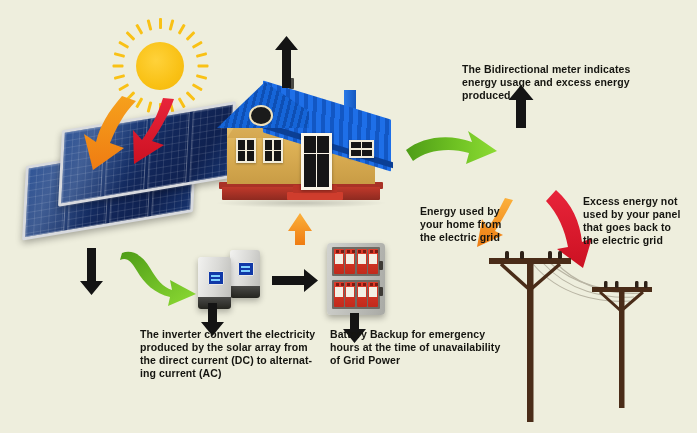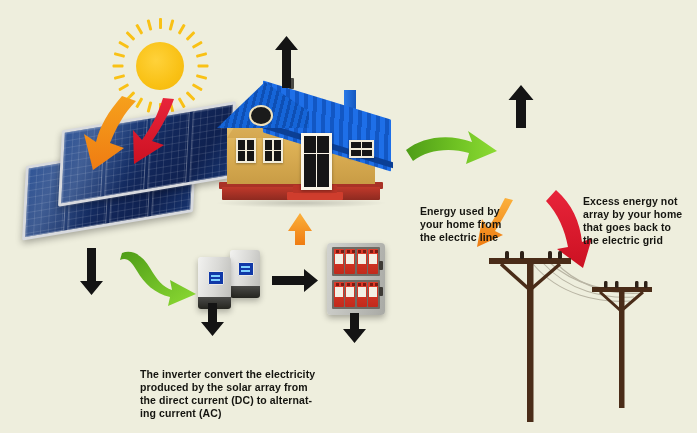--- a/index.html
+++ b/index.html
@@ -157,21 +157,21 @@
   .meter .bar{position:absolute;left:2px;top:21px;width:34px;height:1.5px;background:#2f6fa8;}
   .meter .sub{position:absolute;left:3px;top:24px;width:32px;font-size:3.4px;color:#5a5a55;text-align:center;line-height:4.5px;}
   .meter .base{position:absolute;left:22px;top:68px;width:22px;height:6px;background:linear-gradient(180deg,#3a4150,#222833);border-radius:0 0 3px 3px;}
 
   
   #lbl-home{left:225px;top:10px;}
   #lbl-meter{left:462px;top:63px;}
   #lbl-excess{left:583px;top:195px;}
   #lbl-used{left:420px;top:205px;}
   #lbl-panel{left:30px;top:289px;}
-  #lbl-inverter{left:140px;top:328px;margin-top:40px;}
+  #lbl-inverter{left:140px;top:328px;}
   #lbl-battery{left:330px;top:328px;}
   #lbl-pole{left:525px;top:378px;}
 </style>
 </head>
 <body>
 
 <div id="stage">
 
   <div class="sun-wrap">
     <div class="ray" style="transform:rotate(0deg)">
@@ -395,25 +395,31 @@
       <rect x="619" y="290" width="5.5" height="118" fill="#4a2c18"></rect>
       <rect x="592" y="287" width="60" height="5" fill="#4a2c18"></rect>
       <path d="M621,311 L600,292 M621,311 L643,292" stroke="#4a2c18" stroke-width="3" fill="none"></path>
       <rect x="604" y="281" width="3.5" height="7" rx="1.4" fill="#2e2117"></rect>
       <rect x="615" y="281" width="3.5" height="7" rx="1.4" fill="#2e2117"></rect>
       <rect x="635" y="281" width="3.5" height="7" rx="1.4" fill="#2e2117"></rect>
       <rect x="644" y="281" width="3.5" height="7" rx="1.4" fill="#2e2117"></rect>
     </g>
   </svg>
 
+  <div class="lbl" id="lbl-meter">The Bidirectional meter indicates
+energy usage and excess energy
+produced</div>
   <div class="lbl" id="lbl-excess">Excess energy not
-array by your home
+used by your panel
 that goes back to
 the electric grid</div>
   <div class="lbl" id="lbl-used">Energy used by
 your home from
-the electric line</div>
+the electric grid</div>
   <div class="lbl" id="lbl-inverter">The inverter convert the electricity
 produced by the solar array from
 the direct current (DC) to alternat-
 ing current (AC)</div>
+  <div class="lbl" id="lbl-battery">Battery Backup for emergency
+hours at the time of unavailability
+of Grid Power</div>
 
 </div>
 
 </body></html>

